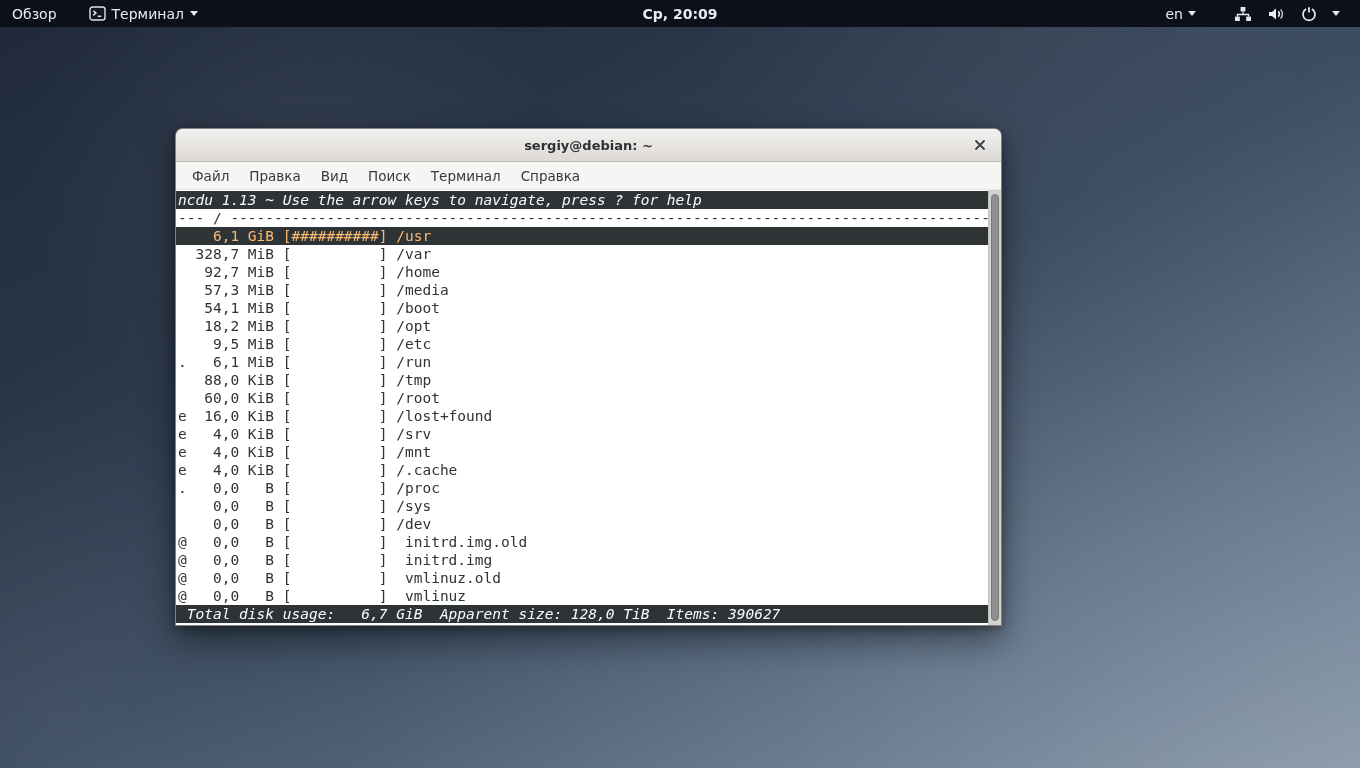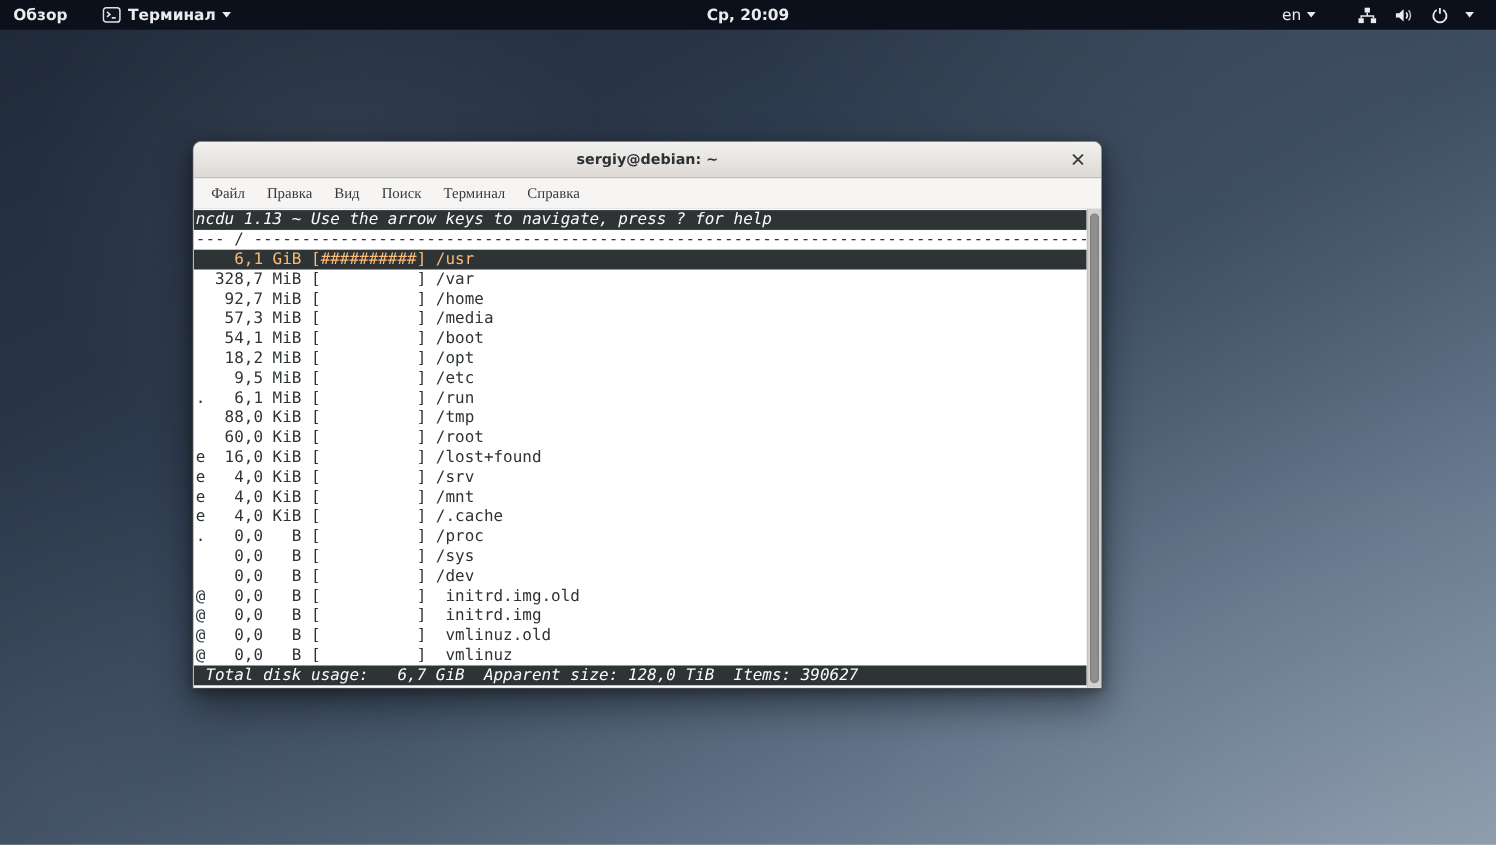--- a/index.html
+++ b/index.html
@@ -14,21 +14,21 @@
       linear-gradient(152deg, #1f2938 0%, #293547 26%, #3c4c60 52%, #64768b 76%, #8a9aab 100%);
     position:relative;
   }
 
   
   .topbar {
     position:absolute; top:0; left:0; width:1360px; height:27px;
     background:#0b101b; color:#e9ecef; font-size:14px;
     display:flex; align-items:center;
   }
-  .topbar .hot { padding:0 12px; height:27px; display:flex; align-items:center; gap:6px; cursor:pointer;font-weight:bold; }
+  .topbar .hot { padding:0 12px; height:27px; display:flex; align-items:center; gap:6px; cursor:pointer; }
   .topbar .appmenu { margin-left:8px; }
   .clock {
     position:absolute; left:50%; top:0; transform:translateX(-50%);
     height:27px; display:flex; align-items:center; font-weight:bold; padding:0 10px;
   }
   .tray { position:absolute; right:0; top:0; height:27px; display:flex; align-items:center; padding-right:14px; }
   .tray .kbd { display:flex; align-items:center; gap:5px; padding:0 10px; height:27px; }
   .tray .sysgroup { display:flex; align-items:center; gap:15px; margin-left:22px; padding:0 6px; height:27px; }
   .chev { display:inline-block; width:0; height:0; border-left:4px solid transparent; border-right:4px solid transparent; border-top:5px solid #e9ecef; }
 
@@ -49,21 +49,21 @@
   .titlebar .title { font-size:13px; font-weight:bold; color:#2d3135; }
   .closebtn {
     position:absolute; right:10px; top:50%; transform:translateY(-50%);
     width:22px; height:22px; display:flex; align-items:center; justify-content:center;
     color:#3a3e42; cursor:pointer; border-radius:4px;
   }
   .menubar {
     height:28px; background:#f6f5f4; display:flex; align-items:center;
     padding-left:6px; border-bottom:1px solid #e8e6e3;
   }
-  .menubar .mitem { font-size:13.5px; color:#35393d; padding:4px 10px; cursor:pointer;font-family:Liberation Serif, serif; }
+  .menubar .mitem { font-size:13.5px; color:#35393d; padding:4px 10px; cursor:pointer; }
 
   
   .terminal { position:relative; height:436px; background:#ffffff; }
   .screen {
     position:absolute; left:0; top:0; right:13px; bottom:0;
     font-family:"DejaVu Sans Mono", monospace;
     font-size:14.5px; line-height:18px; color:#2e3436;
     padding-top:1px; overflow:hidden;
   }
   .tline { height:18px; white-space:pre; padding-left:2px; }

